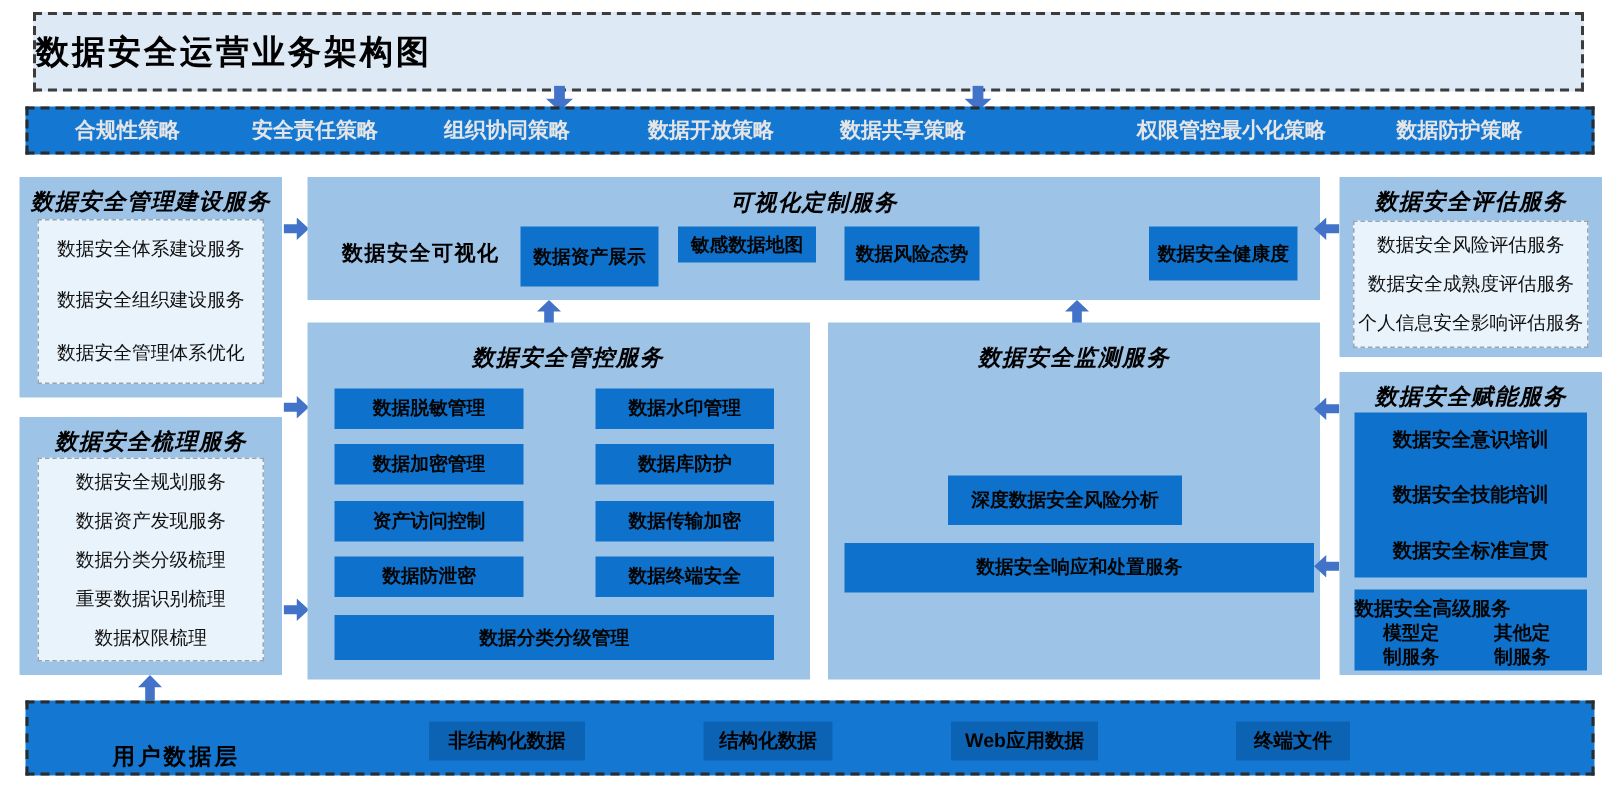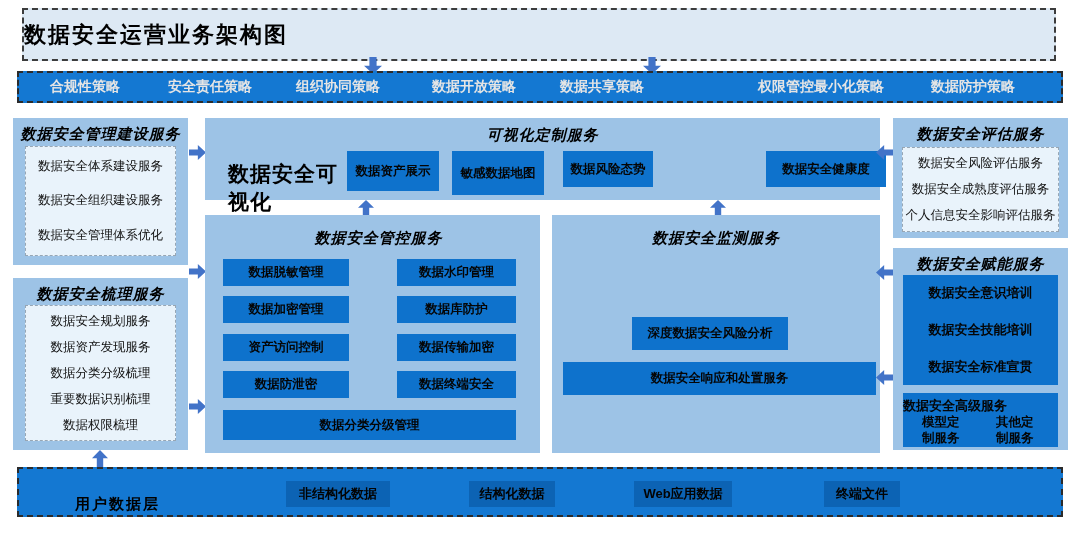--- a/index.html
+++ b/index.html
@@ -117,25 +117,25 @@
     </div>
   </div>
 
   <div class="abs arrow ar-right" style="left:189px;top:145px;width:17px;height:15px;"></div>
   <div class="abs arrow ar-right" style="left:189px;top:264px;width:17px;height:15px;"></div>
   <div class="abs arrow ar-right" style="left:189px;top:399px;width:17px;height:15px;"></div>
 
   <div class="abs panel" style="left:205px;top:118px;width:675px;height:82px;">
     <div class="panel-title" style="margin-top:8px;">可视化定制服务</div>
   </div>
-  <div class="abs" style="left:228px;top:160px;width:110px;font-size:21px;font-weight:bold;letter-spacing:1px;">数据安全可视化</div>
+  <div class="abs" style="left:228px;top:160px;width:110px;font-size:14px;font-weight:bold;letter-spacing:1px;">数据安全可视化</div>
   <div class="btn" style="left:347px;top:151px;width:92px;height:40px;">数据资产展示</div>
-  <div class="btn" style="left:452px;top:151px;width:92px;height:44px;">敏感数据地图</div>
+  <div class="btn" style="left:452px;top:151px;width:92px;height:24px;">敏感数据地图</div>
   <div class="btn" style="left:563px;top:151px;width:90px;height:36px;">数据风险态势</div>
-  <div class="btn" style="left:766px;top:151px;width:120px;height:36px;">数据安全健康度</div>
+  <div class="btn" style="left:766px;top:151px;width:99px;height:36px;">数据安全健康度</div>
 
   <div class="abs arrow ar-up" style="left:358px;top:200px;width:16px;height:16px;"></div>
   <div class="abs arrow ar-up" style="left:710px;top:200px;width:16px;height:16px;"></div>
 
   <div class="abs panel" style="left:205px;top:215px;width:335px;height:238px;padding-left:12px;">
     <div class="panel-title" style="margin-top:14px;">数据安全管控服务</div>
   </div>
   <div class="btn" style="left:223px;top:259px;width:126px;height:27px;">数据脱敏管理</div>
   <div class="btn" style="left:223px;top:296px;width:126px;height:27px;">数据加密管理</div>
   <div class="btn" style="left:223px;top:334px;width:126px;height:27px;">资产访问控制</div>

